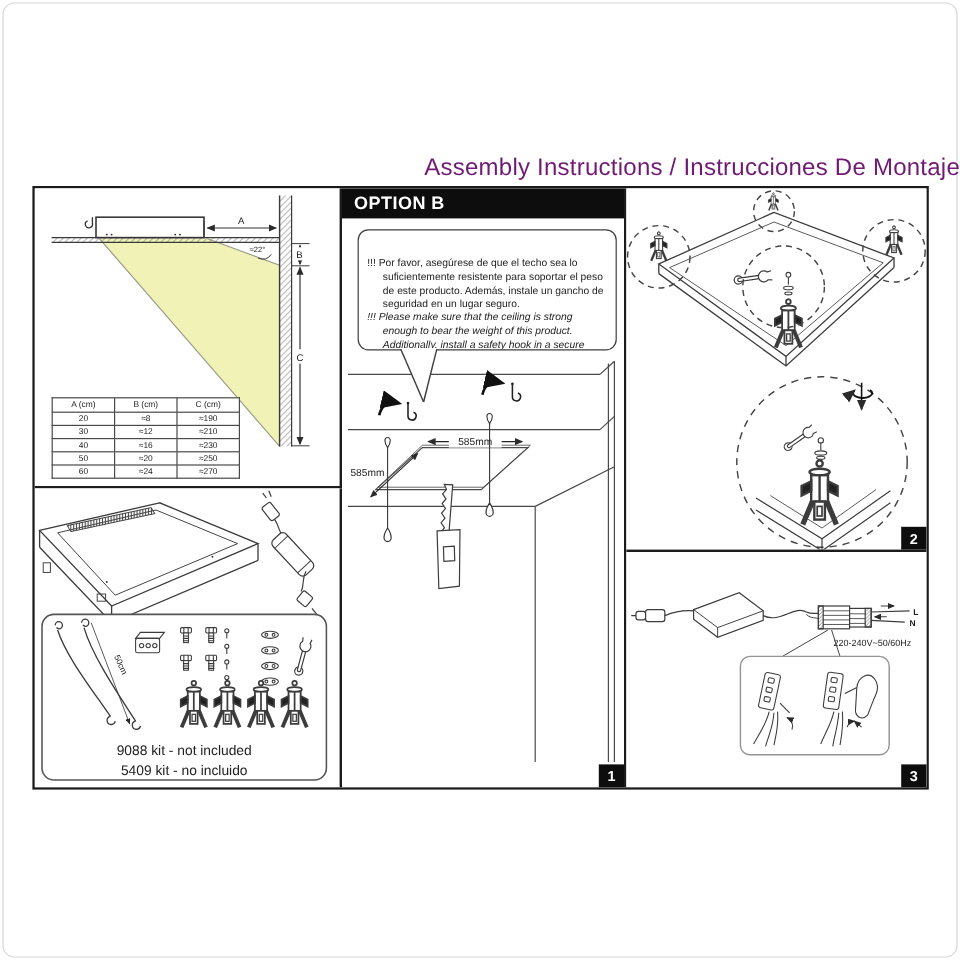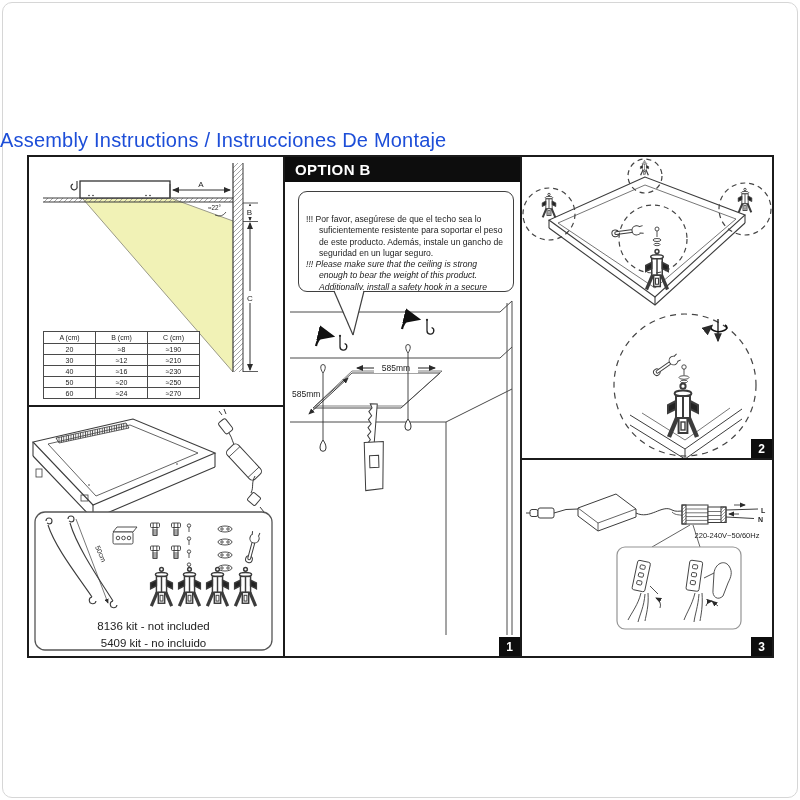--- a/index.html
+++ b/index.html
@@ -1,19 +1,19 @@
 <!DOCTYPE html>
 <html><head>
 <meta charset="utf-8">
 <style>
   *{margin:0;padding:0;box-sizing:border-box}
   html,body{width:800px;height:800px;background:#fff;font-family:"Liberation Sans",sans-serif;color:#1c1c1c}
   .page{position:relative;width:800px;height:800px;background:#fff;overflow:hidden}
   .sheet-border{position:absolute;inset:2px;border:1px solid #d6d6d6;border-radius:10px;pointer-events:none}
-  .title{position:absolute;top:129px;left:0;width:100%;text-align:left;font-size:20px;letter-spacing:.2px;color:#1d4ed8}
+  .title{position:absolute;top:129px;left:0;width:100%;text-align:right;font-size:20px;letter-spacing:.2px;color:#701a75}
   .frame{position:absolute;left:27px;top:155px;width:747px;height:503px;border:2px solid #1b1b1b;background:#fff}
   .panel{position:absolute;background:#fff}
   .panel-tl{left:0;top:0;width:256px;height:250px;border-right:2px solid #1b1b1b;border-bottom:2px solid #1b1b1b}
   .panel-bl{left:0;top:250px;width:256px;height:249px;border-right:2px solid #1b1b1b}
   .panel-mid{left:256px;top:0;width:237px;height:499px;border-right:2px solid #1b1b1b}
   .panel-tr{left:493px;top:0;width:250px;height:303px;border-bottom:2px solid #1b1b1b}
   .panel-br{left:493px;top:303px;width:250px;height:196px}
   svg{display:block;position:absolute;left:0;top:0}
   svg text{font-family:"Liberation Sans",sans-serif;fill:#1c1c1c}
   .badge{position:absolute;right:0;bottom:0;width:21px;height:19px;background:#0d0d0d;color:#fff;
@@ -264,21 +264,21 @@
           <use href="#wnutB" x="196" y="161"></use>
 
           <use href="#wrenchB" transform="translate(213,155) rotate(-75)"></use>
 
           <use href="#brB" transform="translate(118,160) scale(1.45)"></use>
           <use href="#brB" transform="translate(146,160) scale(1.45)"></use>
           <use href="#brB" transform="translate(174,160) scale(1.45)"></use>
           <use href="#brB" transform="translate(202,160) scale(1.45)"></use>
         </g>
       </svg>
-      <div class="kit-note" style="top:213px">8136 kit - not included</div>
+      <div class="kit-note" style="top:213px">9088 kit - not included</div>
       <div class="kit-note" style="top:230px">5409 kit - no incluido</div>
     </div>
 
     <div class="panel panel-mid">
       <div class="option-header">OPTION B</div>
 
       <svg width="235" height="499" viewBox="0 0 235 499">
         <defs>
           <marker id="mC" markerWidth="7" markerHeight="6" refX="6" refY="3" orient="auto-start-reverse">
             <path d="M0,0 L7,3 L0,6 z" fill="#2b2b2b"></path>

